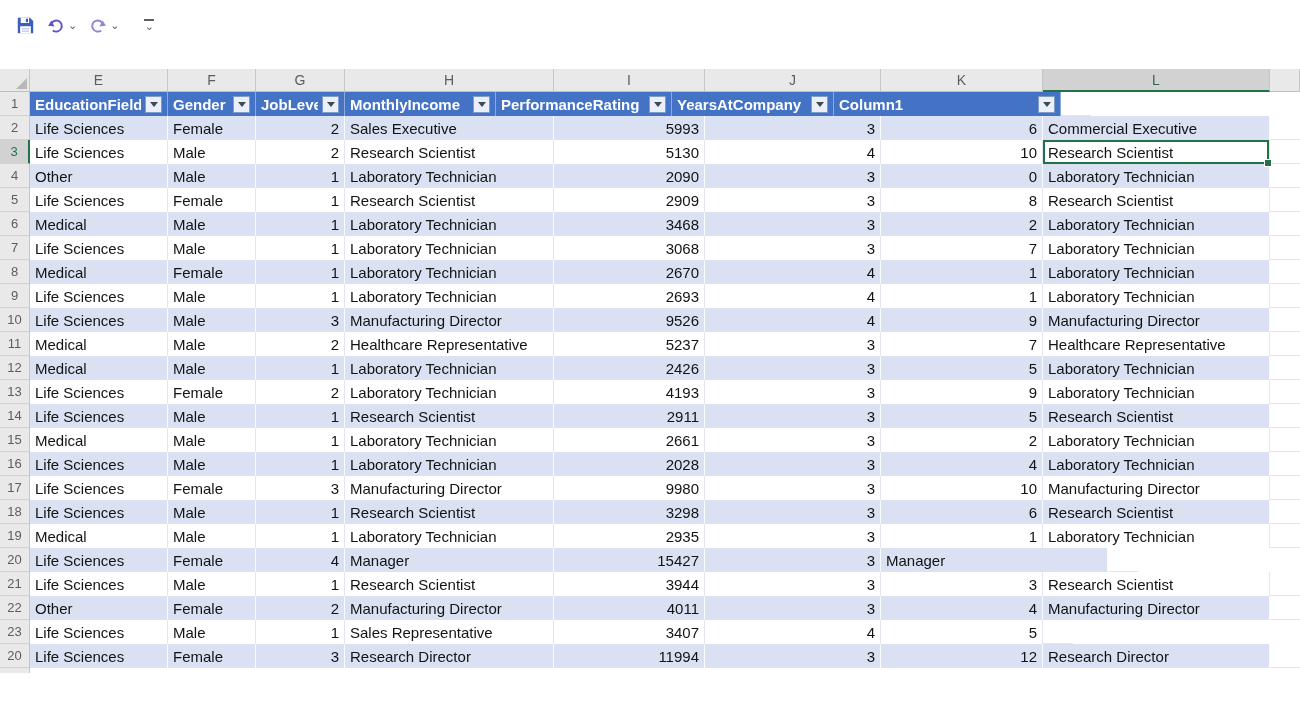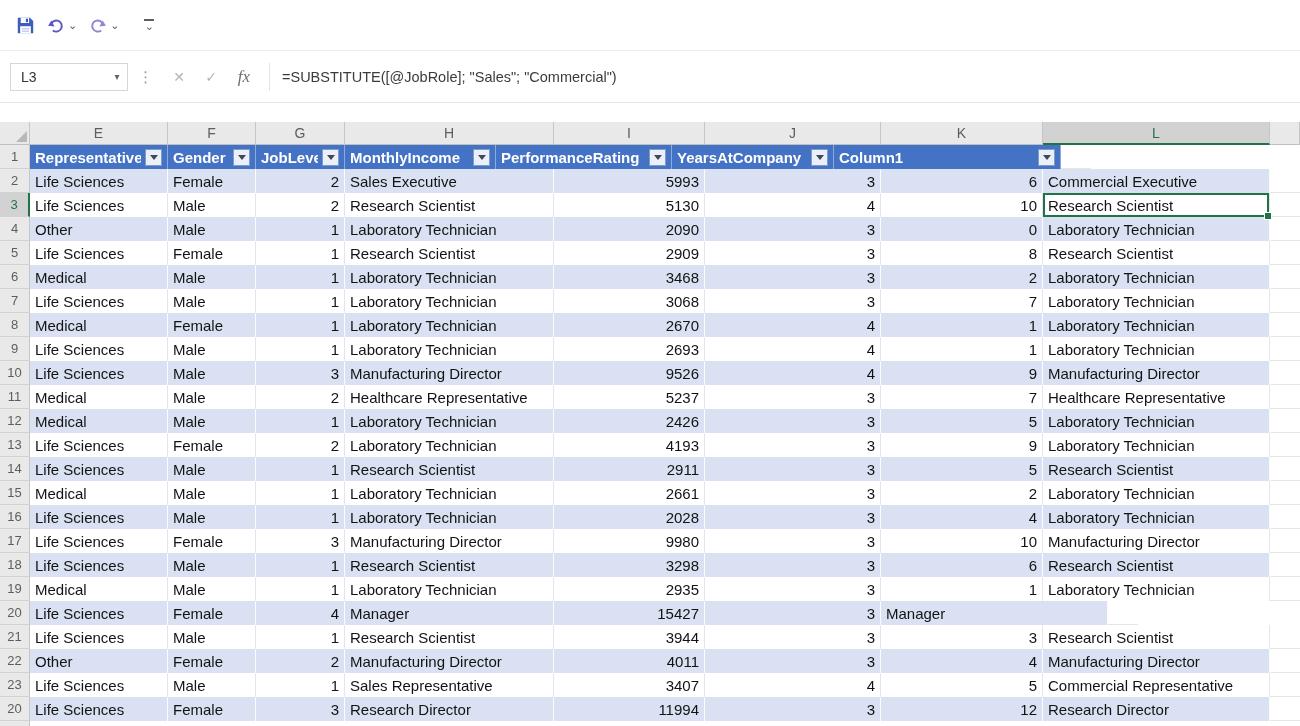--- a/index.html
+++ b/index.html
@@ -103,52 +103,41 @@
         <path fill="#8C87CF" d="M0.6 8.2 L6.6 9 L3.6 3.2 Z"></path>
       </svg>
       <span class="qat-chev">⌄</span>
     </div>
     <div class="qat-more">
       <span class="bar"></span>
       <span class="qat-chev">⌄</span>
     </div>
   </div>
 
-  <div class="formula-row">
-    <div class="name-box">
-      <span class="val">L3</span>
-      <span class="nb-drop">▾</span>
-    </div>
-    <span class="fx-handle">⋮</span>
-    <span class="fbtn">✕</span>
-    <span class="fbtn">✓</span>
-    <span class="fx">fx</span>
-    <div class="formula-input">=SUBSTITUTE([@JobRole]; "Sales"; "Commercial")</div>
-  </div>
 
   <div class="spacer"></div>
 
   <div>
     <div class="colrow">
       <div class="corner"></div>
     <div class="col-h" style="width: 138px;">E</div>
         <div class="col-h" style="width: 88px;">F</div>
         <div class="col-h" style="width: 89px;">G</div>
         <div class="col-h" style="width: 209px;">H</div>
         <div class="col-h" style="width: 151px;">I</div>
         <div class="col-h" style="width: 176px;">J</div>
         <div class="col-h" style="width: 162px;">K</div>
         <div class="col-h sel" style="width: 227px;">L</div>
         <div class="col-h" style="width: 30px;"></div>
       </div>
     <div>
         <div class="xrow">
           <div class="rowh">1</div>
           <div class="cell thead" style="width: 138px;">
-            <span class="thead-label">Representative</span>
+            <span class="thead-label">EducationField</span>
             <span class="filter-btn">
               <span class="filter-arrow"></span>
             </span>
           </div>
           <div class="cell thead" style="width: 88px;">
             <span class="thead-label">Gender</span>
             <span class="filter-btn">
               <span class="filter-arrow"></span>
             </span>
           </div>
@@ -437,21 +426,20 @@
         </div>
         <div class="xrow">
           <div class="rowh">23</div>
           <div class="cell left" style="width: 138px;">Life Sciences</div>
           <div class="cell left" style="width: 88px;">Male</div>
           <div class="cell right" style="width: 89px;">1</div>
           <div class="cell left" style="width: 209px;">Sales Representative</div>
           <div class="cell right" style="width: 151px;">3407</div>
           <div class="cell right" style="width: 176px;">4</div>
           <div class="cell right" style="width: 162px;">5</div>
-          <div class="cell left" style="width: 227px;">Commercial Representative</div>
           <div class="cell filler" style="width: 30px;"></div>
         </div>
         <div class="xrow band">
           <div class="rowh">20</div>
           <div class="cell left" style="width: 138px;">Life Sciences</div>
           <div class="cell left" style="width: 88px;">Female</div>
           <div class="cell right" style="width: 89px;">3</div>
           <div class="cell left" style="width: 209px;">Research Director</div>
           <div class="cell right" style="width: 151px; text-align: center;">11994</div>
           <div class="cell right" style="width: 176px;">3</div>

